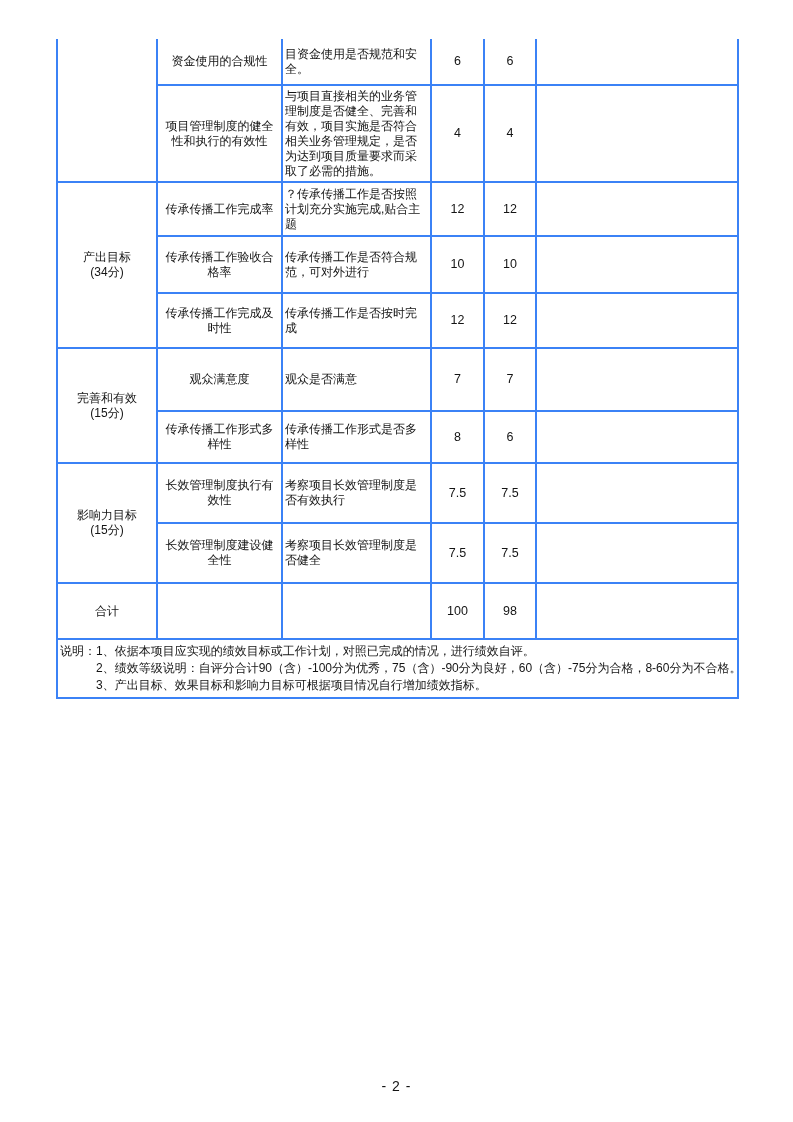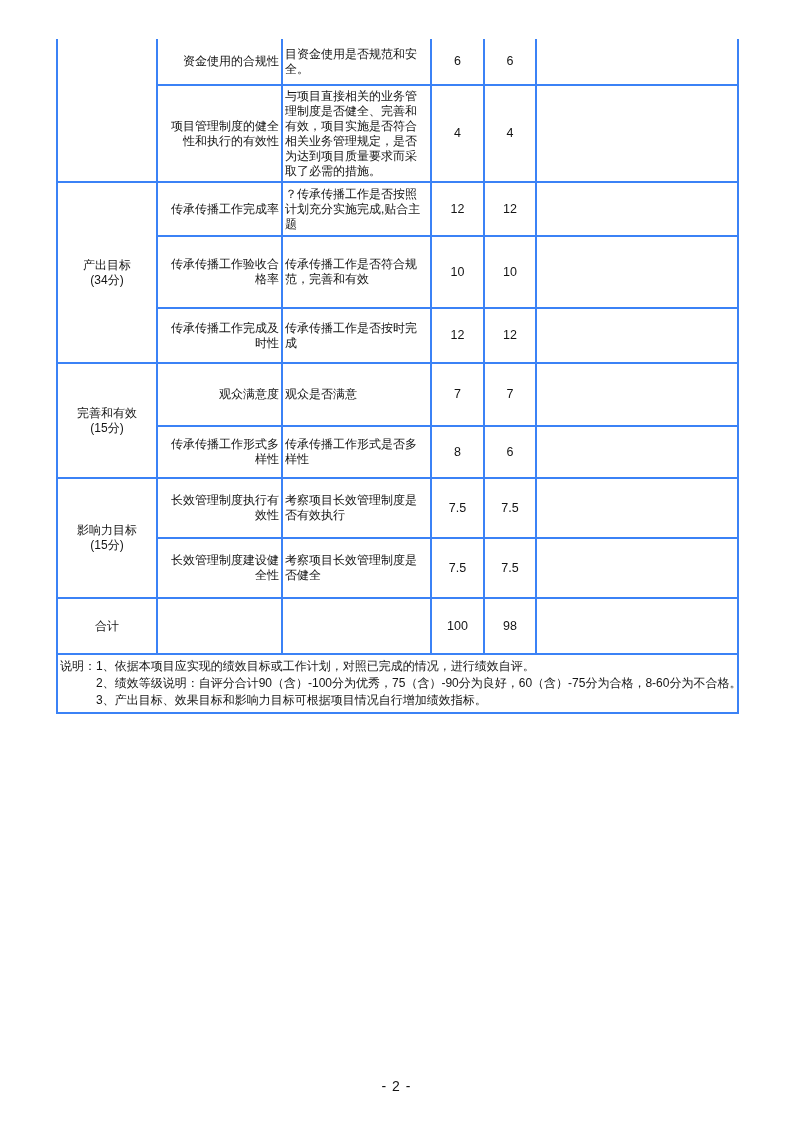--- a/index.html
+++ b/index.html
@@ -35,21 +35,21 @@
   
   .doc-table tr.row-first > td { border-top: none; }
 
   .cat {
     text-align: center;
     white-space: pre-line;
     word-break: break-all;
     line-break: anywhere;
   }
   .ind {
-    text-align: right;
+    text-align: center;
     word-break: break-all;
     line-break: anywhere;
   }
   .desc {
     text-align: left;
     word-break: break-all;
     line-break: anywhere;
     padding-left: 2px;
     padding-right: 1px;
   }
@@ -112,23 +112,23 @@
 
     <tr style="height:54px">
       <td class="cat" rowspan="3">产出目标
 (34分)</td>
       <td class="ind">传承传播工作完成率</td>
       <td class="desc">？传承传播工作是否按照计划充分实施完成,贴合主题</td>
       <td class="num">12</td>
       <td class="num">12</td>
       <td class="remark"></td>
     </tr>
-    <tr style="height:72px">
+    <tr style="height:57px">
       <td class="ind">传承传播工作验收合格率</td>
-      <td class="desc">传承传播工作是否符合规范，完善和有效</td>
+      <td class="desc">传承传播工作是否符合规范，可对外进行</td>
       <td class="num">10</td>
       <td class="num">10</td>
       <td class="remark"></td>
     </tr>
     <tr style="height:55px">
       <td class="ind">传承传播工作完成及时性</td>
       <td class="desc">传承传播工作是否按时完成</td>
       <td class="num">12</td>
       <td class="num">12</td>
       <td class="remark"></td>

